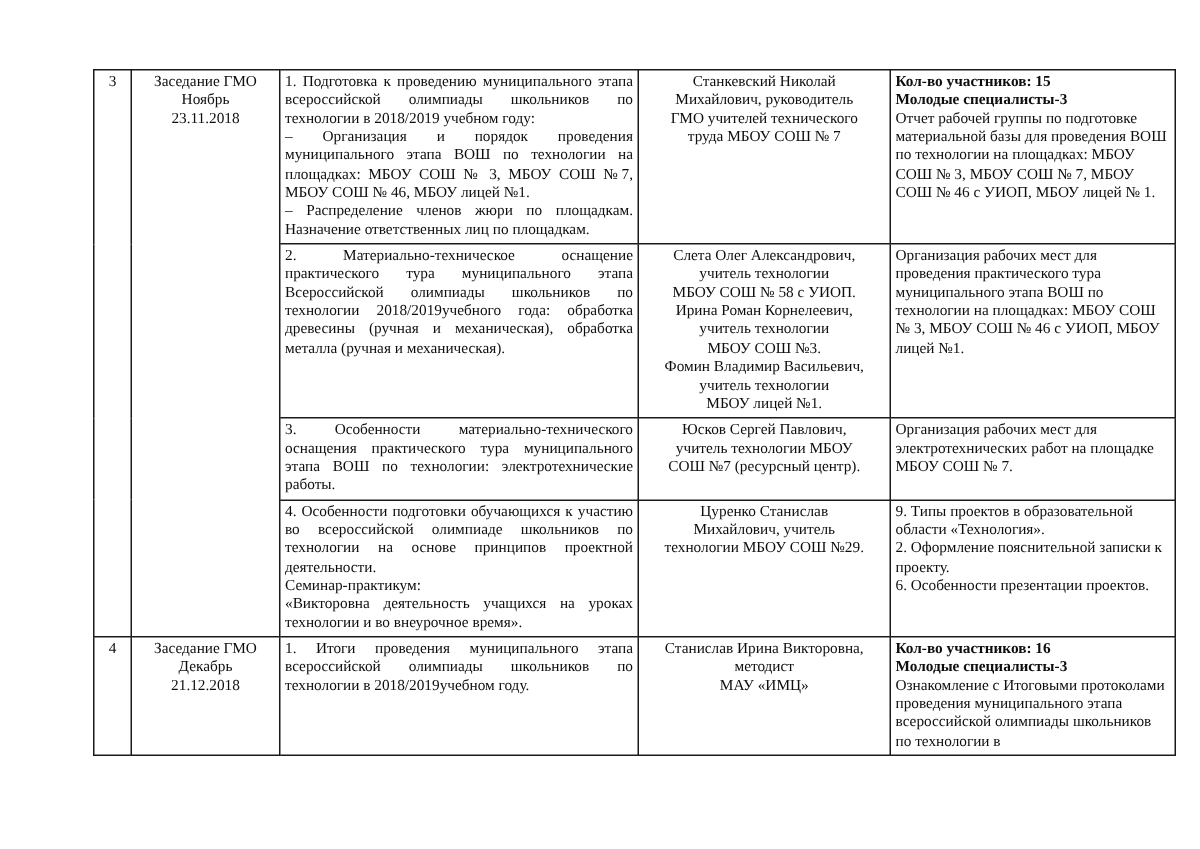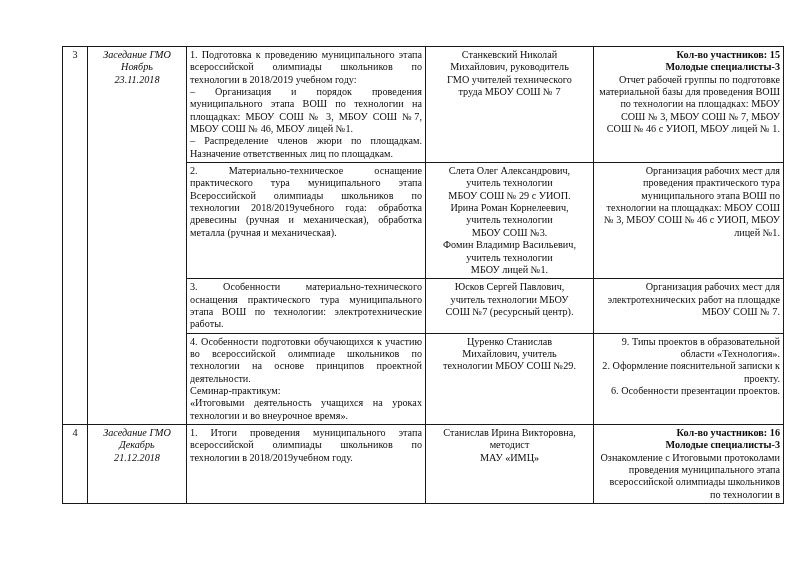--- a/index.html
+++ b/index.html
@@ -36,24 +36,24 @@
     line-height: 12.35px;
     color: #0d0d0d;
   }
   col.c1 { width: 25px; }
   col.c2 { width: 99px; }
   col.c3 { width: 239px; }
   col.c4 { width: 168px; }
   col.c5 { width: 190px; }
 
   .c-num      { text-align: center; }
-  .c-meeting  { text-align: center; font-style: italic; }
+  .c-meeting  { text-align: center; }
   .c-topic    { text-align: justify; text-justify: inter-word; }
   .c-person   { text-align: center; font-family: Liberation Serif, serif; }
-  .c-result   { text-align: right; }
+  .c-result   { text-align: left; }
 
   .c-topic p, .c-result p, .c-person p, .c-meeting p, .c-num p {
     margin: 0;
     padding: 0;
   }
   .c-topic p { text-align: justify; text-align-last: left; }
   .bold { font-weight: bold; }
 </style>
 </head>
 <body>
@@ -96,21 +96,21 @@
         </td>
       </tr>
 
       <tr>
         <td class="c-topic">
           <p>2. Материально-техническое оснащение практического тура муниципального этапа Всероссийской олимпиады школьников по технологии 2018/2019учебного года: обработка древесины (ручная и механическая), обработка металла (ручная и механическая).</p>
         </td>
         <td class="c-person">
           <p>Слета Олег Александрович,</p>
           <p>учитель технологии</p>
-          <p>МБОУ СОШ № 29 с УИОП.</p>
+          <p>МБОУ СОШ № 58 с УИОП.</p>
           <p>Ирина Роман Корнелеевич,</p>
           <p>учитель технологии</p>
           <p>МБОУ СОШ №3.</p>
           <p>Фомин Владимир Васильевич,</p>
           <p>учитель технологии</p>
           <p>МБОУ лицей №1.</p>
         </td>
         <td class="c-result">
           <p>Организация рабочих мест для проведения практического тура муниципального этапа ВОШ по технологии на площадках: МБОУ СОШ № 3, МБОУ СОШ № 46 с УИОП, МБОУ лицей №1.</p>
         </td>
@@ -127,21 +127,21 @@
         </td>
         <td class="c-result">
           <p>Организация рабочих мест для электротехнических работ на площадке МБОУ СОШ № 7.</p>
         </td>
       </tr>
 
       <tr>
         <td class="c-topic">
           <p>4. Особенности подготовки обучающихся к участию во всероссийской олимпиаде школьников по технологии на основе принципов проектной деятельности.</p>
           <p>Семинар-практикум:</p>
-          <p>«Итоговыми деятельность учащихся на уроках технологии и во внеурочное время».</p>
+          <p>«Викторовна деятельность учащихся на уроках технологии и во внеурочное время».</p>
         </td>
         <td class="c-person">
           <p>Цуренко Станислав</p>
           <p>Михайлович, учитель</p>
           <p>технологии МБОУ СОШ №29.</p>
         </td>
         <td class="c-result">
           <p>9. Типы проектов в образовательной области «Технология».</p>
           <p>2. Оформление пояснительной записки к проекту.</p>
           <p>6. Особенности презентации проектов.</p>

